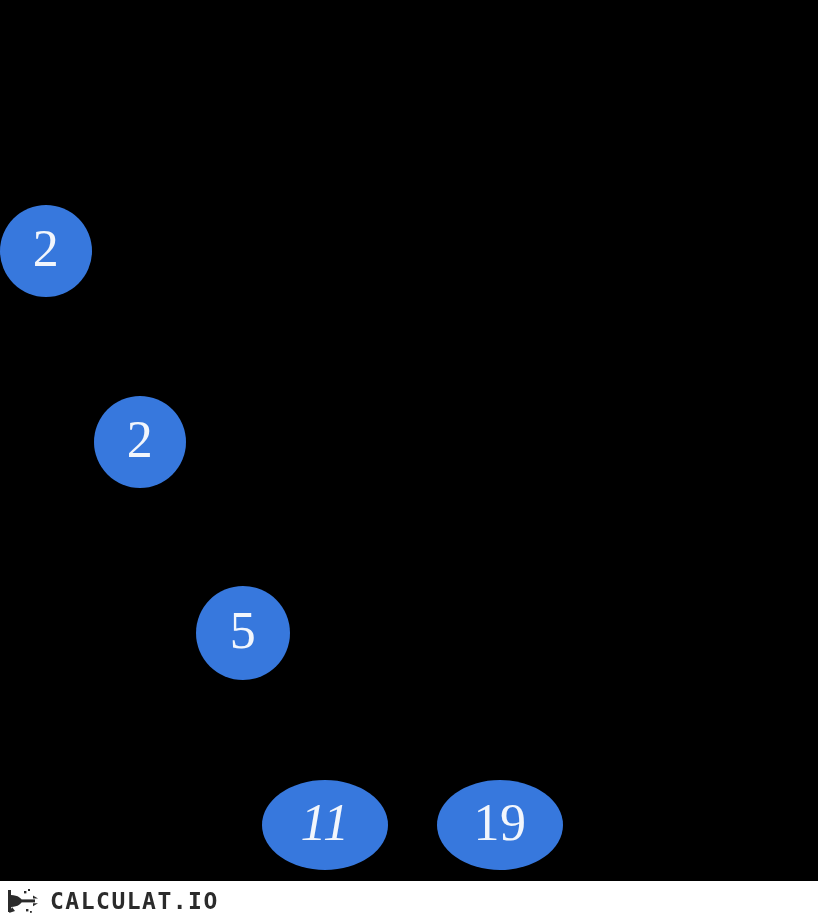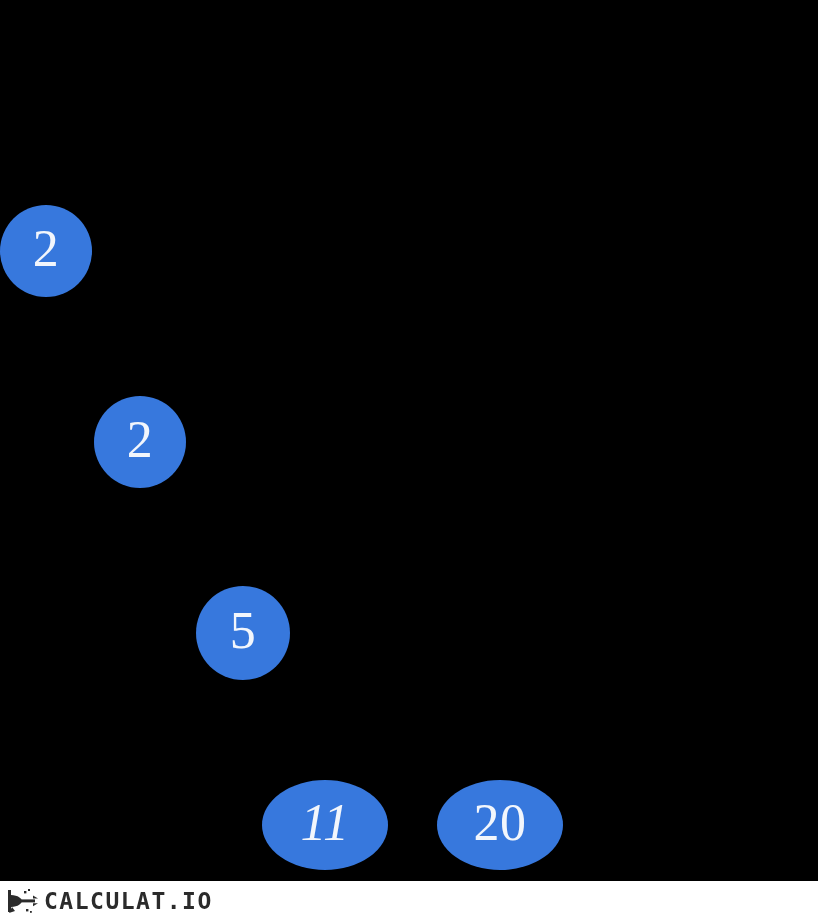--- a/index.html
+++ b/index.html
@@ -52,20 +52,21 @@
     background: #ffffff;
   }
   #wm-badge {
     position: absolute;
     left: 0;
     top: 0;
     height: 40px;
     width: 259px;
     display: flex;
     align-items: center;
+    gap: 6px;
     padding-left: 4px;
     box-sizing: border-box;
   }
   #wm-mark {
     width: 40px;
     height: 30px;
     flex: 0 0 auto;
     display: block;
   }
   #wm-text {
@@ -92,21 +93,21 @@
       <div class="node" style="left: 94px; top: 396px; width: 92px; height: 92px; background: rgb(55, 120, 221); color: rgb(242, 246, 252);">
         <span class="lbl" style="font-size: 52px;">2</span>
       </div>
       <div class="node" style="left: 196px; top: 586px; width: 94px; height: 94px; background: rgb(55, 120, 221); color: rgb(242, 246, 252);">
         <span class="lbl" style="font-size: 52px;">5</span>
       </div>
       <div class="node" style="left: 262px; top: 780px; width: 126px; height: 90px; background: rgb(55, 120, 221); color: rgb(242, 246, 252);">
         <span class="lbl" style="font-size: 52px; font-style: italic;">11</span>
       </div>
       <div class="node" style="left: 437px; top: 780px; width: 126px; height: 90px; background: rgb(55, 120, 221); color: rgb(242, 246, 252);">
-        <span class="lbl" style="font-size: 52px;">20</span>
+        <span class="lbl" style="font-size: 52px;">19</span>
       </div>
     </div>
 
   <div id="watermark" style="background: rgb(255, 255, 255);">
     <div id="wm-badge">
       <svg id="wm-mark" viewBox="0 0 40 30" aria-hidden="true">
         <path d="M4 4 L4 26 L7 26 L7 4 Z" fill="#2b2b2b"></path>
         <path d="M7 9 L7 21 C14 21 18 17 18 15 C18 13 14 9 7 9 Z" fill="#2b2b2b"></path>
         <path d="M17 13.4 L31 13.4 L31 16.4 L17 16.4 Z" fill="#2b2b2b"></path>
         <path d="M29 9.5 L34 12.5 L29 12.5 Z" fill="#2b2b2b"></path>

